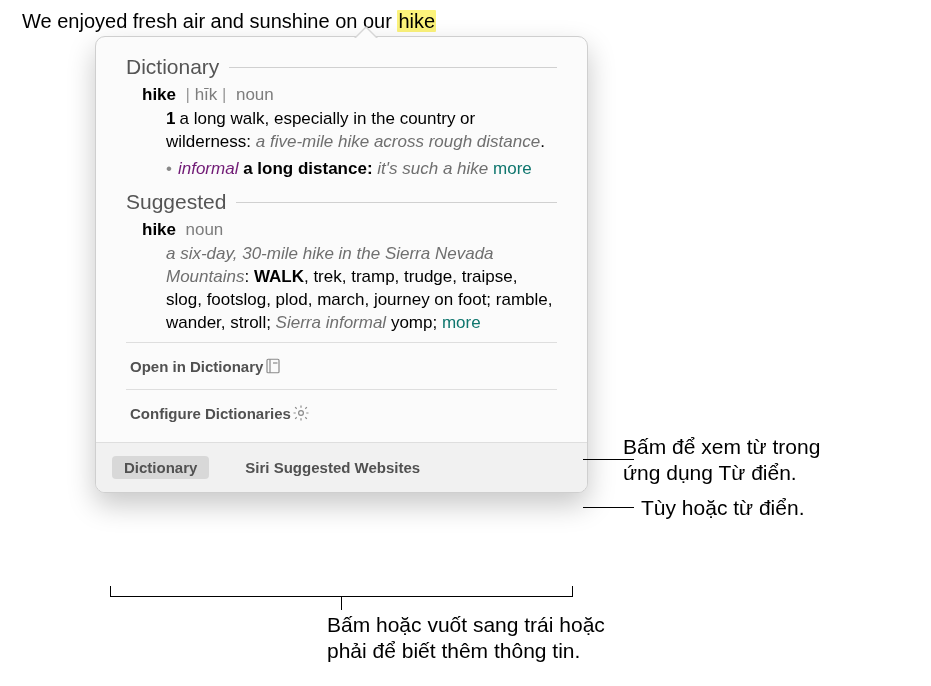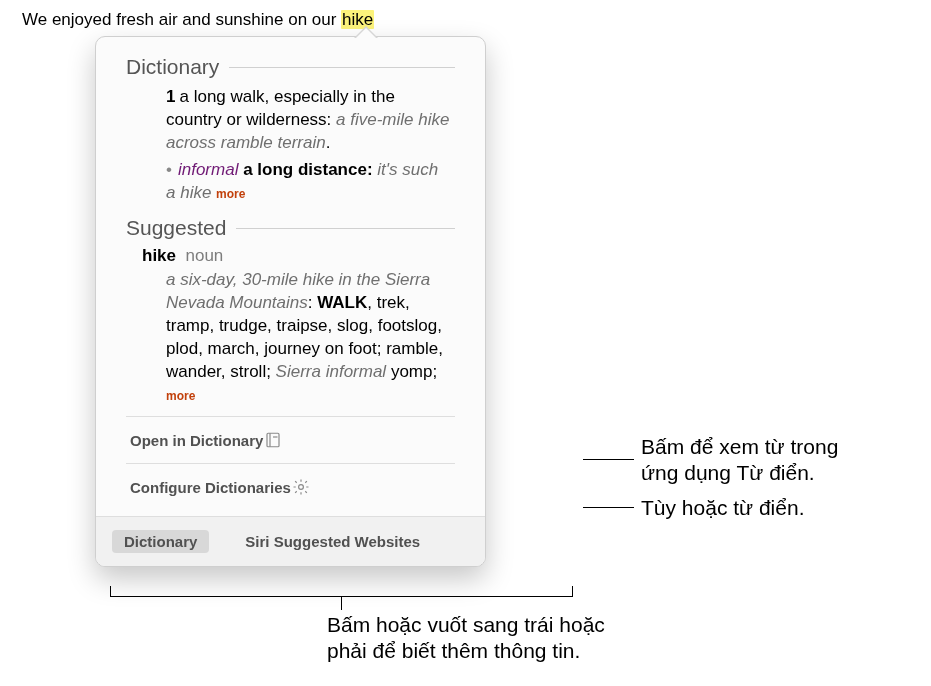--- a/index.html
+++ b/index.html
@@ -10,33 +10,33 @@
     height: 686px;
     font-family: -apple-system, "Helvetica Neue", Helvetica, Arial, sans-serif;
     background: #fff;
     position: relative;
     color: #000;
   }
   .sentence {
     position: absolute;
     top: 10px;
     left: 22px;
-    font-size: 17px;
+    font-size: 20px;
     font-weight: 400;
   }
   .highlight {
     background: #fcf37b;
     padding: 0 1px;
     border-radius: 1px;
   }
   .popover-wrap {
     position: absolute;
     top: 36px;
     left: 95px;
-    width: 391px;
+    width: 493px;
   }
   .arrow {
     position: absolute;
     top: -10px;
     left: 259px;
     width: 0; height: 0;
     border-left: 12px solid transparent;
     border-right: 12px solid transparent;
     border-bottom: 12px solid #d6d6d6;
     z-index: 2;
@@ -94,23 +94,23 @@
   }
   .defblock .num { font-weight: 600; margin-right: 4px; }
   .example, .italic { font-style: italic; color: #6f6f6f; }
   .subdef {
     margin-top: 4px;
     padding-left: 0;
   }
   .subdef .bullet { color: #888; margin-right: 6px; }
   .label-informal { font-style: italic; color: #701a75; }
   .more-link {
-    color: #c2410c;
-    font-weight: 700;
-    font-size: 12px;
+    color: #0f766e;
+    font-weight: 400;
+    font-size: 17px;
     cursor: pointer;
   }
   .thes-def {
     margin-left: 40px;
     margin-right: 4px;
     font-size: 17px;
     line-height: 23px;
     margin-bottom: 8px;
   }
   .syn-primary { font-weight: 700; }
@@ -179,23 +179,30 @@
 <div class="popover-wrap">
   <div class="arrow"></div>
   <div class="arrow-inner"></div>
   <div class="popover">
     <div class="content">
 
       <div class="sect-title">
         <span>Dictionary</span>
         <div class="rule"></div>
       </div>
+      <div class="entry-head">
+        <span class="word">hike</span>
+        &nbsp;<span class="pipe">|</span>
+        <span class="pron">hīk</span>
+        <span class="pipe">|</span>&nbsp;
+        <span class="pos">noun</span>
+      </div>
       <div class="defblock">
         <span class="num">1</span><span>a long walk, especially in the country or wilderness:</span>
-        <span class="example">a five-mile hike across ramble terrain</span><span>.</span>
+        <span class="example">a five-mile hike across rough distance</span><span>.</span>
         <div class="subdef">
           <span class="bullet">•</span><span class="label-informal">informal</span>
           <span><b>a long distance:</b></span>
           <span class="example">it's such a hike</span>
           <span class="more-link">more</span>
         </div>
       </div>
 
       <div class="sect-title">
         <span>Suggested</span>
@@ -231,21 +238,21 @@
     </div>
 
     <div class="tabbar">
       <div class="tab active">Dictionary</div>
       <div class="tab">Siri Suggested Websites</div>
     </div>
   </div>
 </div>
 
 <div class="callout-line" style="top:459px; left:583px; width:51px;"></div>
-<div class="callout-text" style="top:434px; left:641px; white-space:pre-line;">Bấm để xem từ trong
+<div class="callout-text" style="top:434px; left:623px; white-space:pre-line;">Bấm để xem từ trong
 ứng dụng Từ điển.</div>
 
 <div class="callout-line" style="top:507px; left:583px; width:51px;"></div>
 <div class="callout-text" style="top:495px; left:641px;">Tùy hoặc từ điển.</div>
 
 <div class="bracket-v" style="top:586px; left:110px; height:10px;"></div>
 <div class="bracket-v" style="top:586px; left:572px; height:10px;"></div>
 <div class="bracket-h" style="top:596px; left:110px; width:463px;"></div>
 <div class="bracket-v" style="top:596px; left:341px; height:14px;"></div>
 <div class="callout-text" style="top:612px; left:327px; white-space:pre-line;">Bấm hoặc vuốt sang trái hoặc

